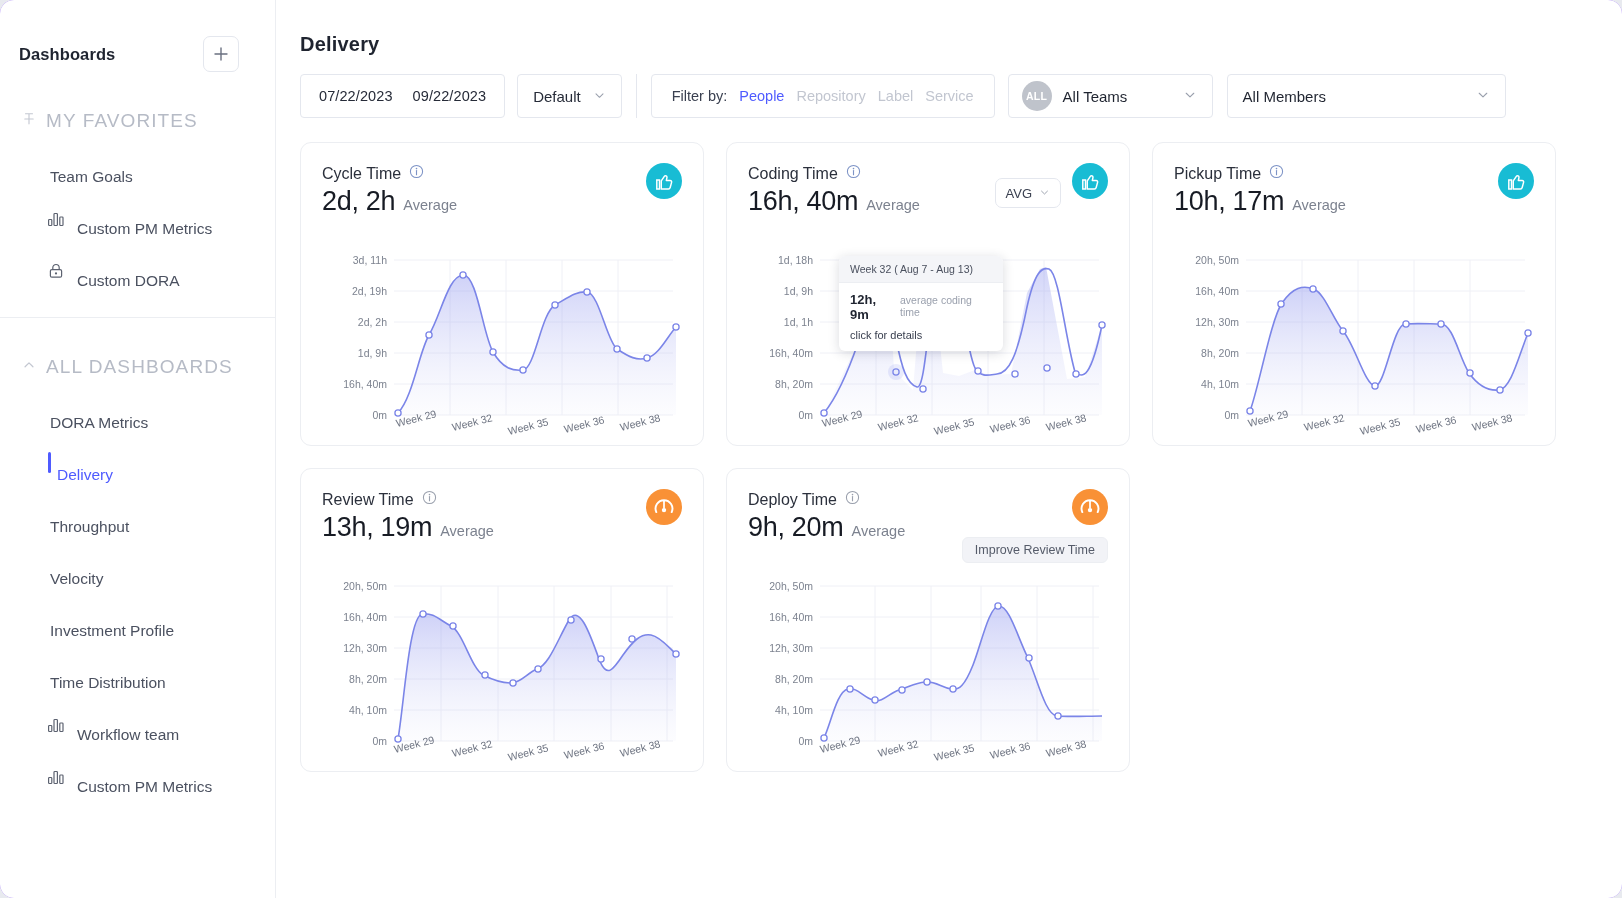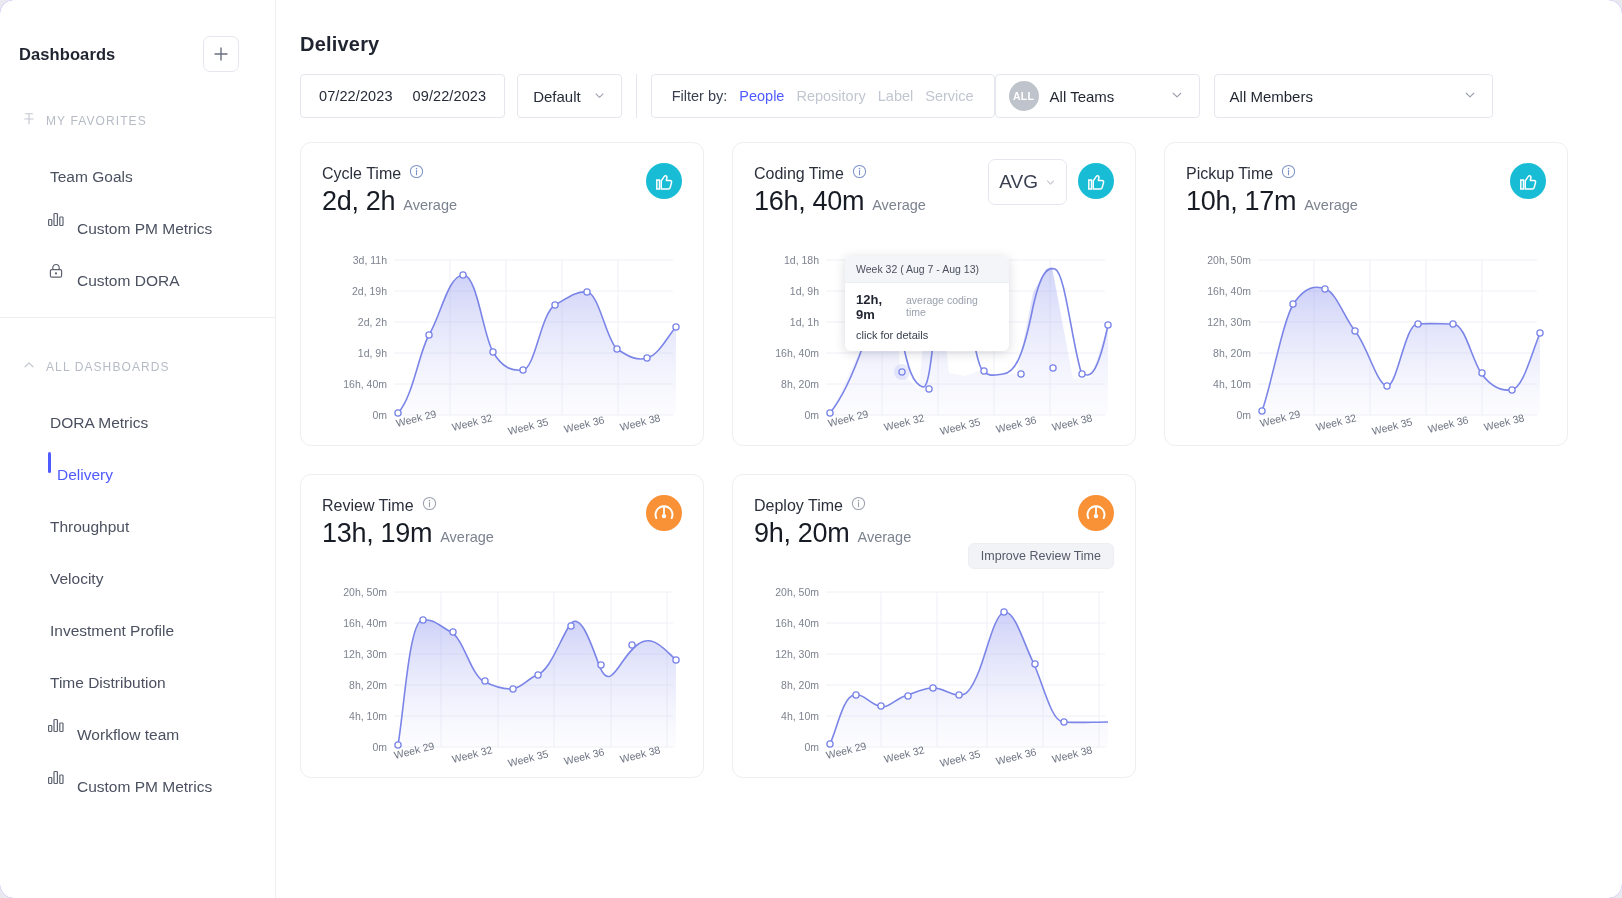--- a/index.html
+++ b/index.html
@@ -39,21 +39,21 @@
     background: #fff; cursor: pointer;
   }
   .sb-add svg { display: block; }
 
   .sb-section {
     display: flex; align-items: center; gap: 10px;
     padding: 0 0 0 46px; height: 26px;
     margin-top: 36px;
   }
   .sb-section .lbl {
-    font-size: 12px; color: #b6bbc6; letter-spacing: 1.1px;
+    font-size: 19px; color: #b6bbc6; letter-spacing: 1.1px;
   }
   .sb-section .ic { position: absolute; left: 22px; }
   .sb-sec-wrap { position: relative; }
 
   .sb-item {
     height: 34px; display: flex; align-items: flex-end; gap: 10px;
     padding-left: 50px; margin-top: 18px;
     font-size: 15.5px; color: #4b5160; cursor: pointer; position: relative;
   }
   .sb-item .ic { position: absolute; left: 48px; top: 50%; transform: translateY(-50%); }
@@ -87,34 +87,34 @@
     background: #fff; display: flex; align-items: center;
   }
   .daterange { padding: 0 18px; gap: 20px; font-size: 14.5px; color: #262b38; }
   .daterange span { letter-spacing: .1px; }
   .selbox { margin-left: 12px; padding: 0 15px; gap: 12px; font-size: 15px; color: #262b38; cursor: pointer; }
   .vsep { width: 1px; height: 44px; background: #e4e7ee; margin: 0 14px; }
   .filterbox { padding: 0 20px; gap: 12px; font-size: 14.5px; cursor: pointer; }
   .filterbox .flabel { color: #3a4050; }
   .filterbox .fopt { color: #c2c6d0; }
   .filterbox .fopt.sel { color: #4f5bff; }
-  .teambox { padding: 0 15px 0 13px; gap: 11px; font-size: 15px; color: #1f2430; width: 205px; cursor: pointer; }
+  .teambox { margin-left: 13px; padding: 0 15px 0 13px; gap: 11px; font-size: 15px; color: #1f2430; width: 205px; cursor: pointer; }
   .avatar-all {
     width: 30px; height: 30px; border-radius: 50%; background: #bfc3cb;
     color: #fff; font-size: 10.5px; font-weight: bold; letter-spacing: .3px;
     display: flex; align-items: center; justify-content: center; flex: 0 0 30px;
   }
   .teambox .tname { flex: 1; }
   .memberbox { margin-left: 14px; padding: 0 15px; font-size: 15px; color: #1f2430; width: 279px; cursor: pointer; }
   .memberbox .mname { flex: 1; }
   .chev { flex: 0 0 auto; }
 
   
   .grid {
-    display: flex; flex-wrap: wrap; gap: 28px;
+    display: flex; flex-wrap: wrap; gap: 22px;
     padding: 24px 0 0 24px;
   }
   .card {
     width: 404px; height: 304px;
     border: 1px solid #eceef2; border-radius: 11px; background: #fff;
     position: relative; overflow: hidden;
   }
   .card-head { padding: 21px 0 0 21px; }
   .card-title {
     display: flex; align-items: center; gap: 8px;
@@ -127,24 +127,24 @@
 
   .badge-ic {
     position: absolute; right: 21px; top: 20px;
     width: 36px; height: 36px; border-radius: 50%;
     display: flex; align-items: center; justify-content: center;
   }
   .badge-ic.good { background: #18bcd4; }
   .badge-ic.warn { background: #f99136; }
 
   .avg-sel {
-    position: absolute; right: 68px; top: 16px;
-    height: 46px; padding: 0 10px; border: 1px solid #e4e7ee; border-radius: 7px;
+    position: absolute; right: 68px; top: 35px;
+    height: 30px; padding: 0 10px; border: 1px solid #e4e7ee; border-radius: 7px;
     display: flex; align-items: center; gap: 7px;
-    font-size: 19px; color: #3a4050; background: #fff; cursor: pointer;
+    font-size: 13px; color: #3a4050; background: #fff; cursor: pointer;
   }
   .pill {
     position: absolute; right: 21px; top: 68px;
     height: 26px; padding: 0 12px; border-radius: 6px;
     background: #f2f3f7; border: 1px solid #eceef2;
     display: flex; align-items: center;
     font-size: 12.5px; color: #555b69;
   }
 
   .chart { position: absolute; left: 0; top: 104px; width: 404px; height: 200px; }

